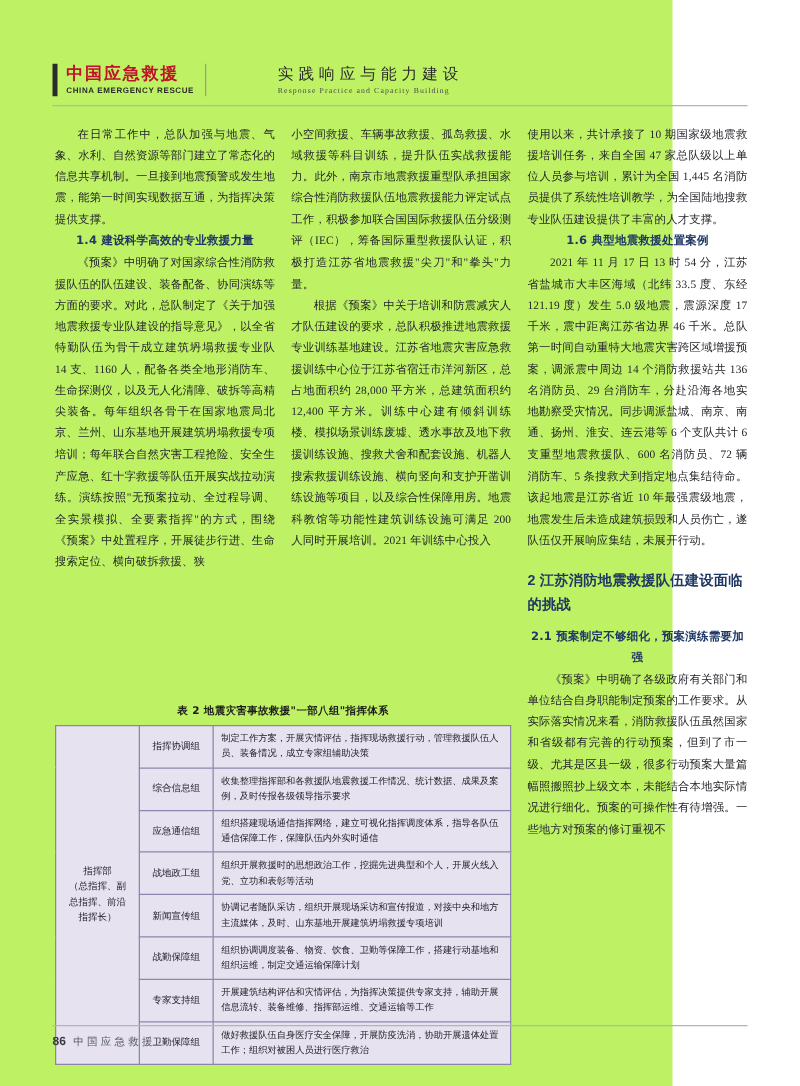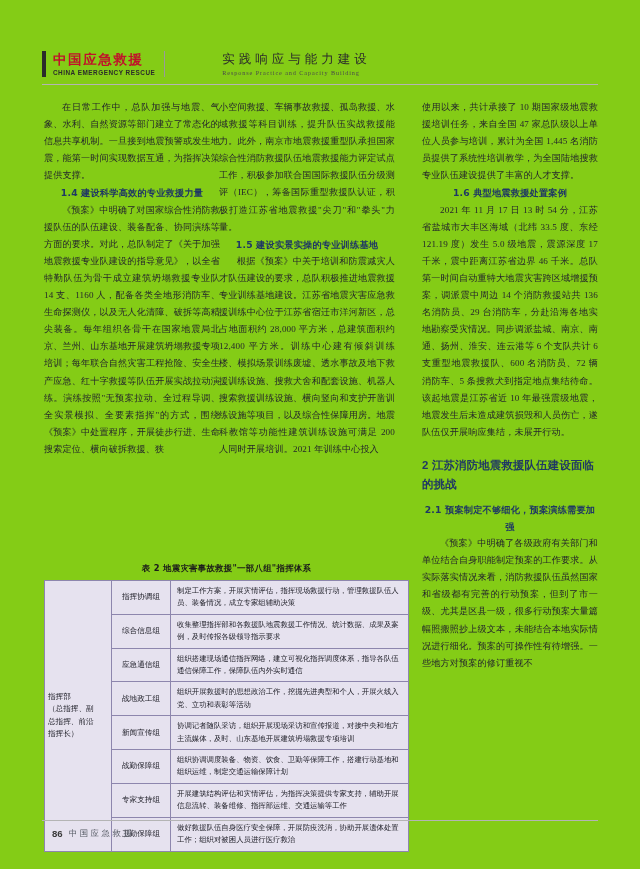--- a/index.html
+++ b/index.html
@@ -12,23 +12,23 @@
     height: 869px;
     font-family: "Liberation Serif", "DejaVu Serif", serif;
     color: #1d1d1d;
     position: relative;
     overflow: hidden;
   }
 
   .page {
     position: absolute;
     left: 0; top: 0;
-    width: 640px;
+    width: 538px;
     height: 869px;
-    background: #84cc16;
+    background: #bef264;
   }
 
   
   .masthead {
     position: absolute;
     left: 42px;
     top: 47px;
     display: flex;
     align-items: flex-end;
     height: 30px;
@@ -93,21 +93,21 @@
     position: absolute;
     top: 99px;
     width: 176px;
     font-size: 9.1px;
     line-height: 17.1px;
     text-align: justify;
     text-justify: inter-ideograph;
     color: #24262b;
   }
   .col-1 { left: 44px; }
-  .col-2 { left: 219px; }
+  .col-2 { left: 233px; }
   .col-3 { left: 422px; }
 
   .col p {
     margin: 0;
     text-indent: 18px;
     letter-spacing: 0.15px;
   }
   .col p.noindent { text-indent: 0; }
 
   
@@ -159,21 +159,21 @@
     table-layout: fixed;
   }
   table.cmd td {
     border: 1px solid #8d86ad;
     vertical-align: middle;
     font-family: "DejaVu Sans", "Liberation Sans", sans-serif;
     color: #1b1b24;
   }
   td.hq {
     width: 60px;
-    text-align: left;
+    text-align: center;
     font-size: 7.6px;
     line-height: 12.5px;
     padding: 2px 3px;
     margin-left: 28px;
   }
   td.grp {
     width: 52px;
     text-align: center;
     font-size: 7.6px;
     line-height: 12px;
@@ -190,21 +190,21 @@
   .footer-rule {
     position: absolute;
     left: 42px;
     top: 820px;
     width: 556px;
     height: 1px;
     background: #b4b4b4;
   }
   .footer {
     position: absolute;
-    left: 52px;
+    left: 42px;
     top: 828px;
     display: flex;
     align-items: center;
   }
   .footer-num {
     font-family: "Liberation Sans", sans-serif;
     font-size: 9.6px;
     font-weight: bold;
     color: #3a3a3a;
     margin-right: 6px;
@@ -236,21 +236,20 @@
   <div class="header-rule"></div>
 
   <div class="col col-1">
     <p>在日常工作中，总队加强与地震、气象、水利、自然资源等部门建立了常态化的信息共享机制。一旦接到地震预警或发生地震，能第一时间实现数据互通，为指挥决策提供支撑。</p>
     <h3 class="sec">1.4 建设科学高效的专业救援力量</h3>
     <p>《预案》中明确了对国家综合性消防救援队伍的队伍建设、装备配备、协同演练等方面的要求。对此，总队制定了《关于加强地震救援专业队建设的指导意见》，以全省特勤队伍为骨干成立建筑坍塌救援专业队 14 支、1160 人，配备各类全地形消防车、生命探测仪，以及无人化清障、破拆等高精尖装备。每年组织各骨干在国家地震局北京、兰州、山东基地开展建筑坍塌救援专项培训；每年联合自然灾害工程抢险、安全生产应急、红十字救援等队伍开展实战拉动演练。演练按照"无预案拉动、全过程导调、全实景模拟、全要素指挥"的方式，围绕《预案》中处置程序，开展徒步行进、生命搜索定位、横向破拆救援、狭</p>
   </div>
 
   <div class="col col-2">
     <p class="noindent">小空间救援、车辆事故救援、孤岛救援、水域救援等科目训练，提升队伍实战救援能力。此外，南京市地震救援重型队承担国家综合性消防救援队伍地震救援能力评定试点工作，积极参加联合国国际救援队伍分级测评（IEC），筹备国际重型救援队认证，积极打造江苏省地震救援"尖刀"和"拳头"力量。</p>
-    <h3 class="sec">1.5 建设实景实操的专业训练基地</h3>
     <p>根据《预案》中关于培训和防震减灾人才队伍建设的要求，总队积极推进地震救援专业训练基地建设。江苏省地震灾害应急救援训练中心位于江苏省宿迁市洋河新区，总占地面积约 28,000 平方米，总建筑面积约 12,400 平方米。训练中心建有倾斜训练楼、模拟场景训练废墟、透水事故及地下救援训练设施、搜救犬舍和配套设施、机器人搜索救援训练设施、横向竖向和支护开凿训练设施等项目，以及综合性保障用房。地震科教馆等功能性建筑训练设施可满足 200 人同时开展培训。2021 年训练中心投入</p>
   </div>
 
   <div class="col col-3">
     <p class="noindent">使用以来，共计承接了 10 期国家级地震救援培训任务，来自全国 47 家总队级以上单位人员参与培训，累计为全国 1,445 名消防员提供了系统性培训教学，为全国陆地搜救专业队伍建设提供了丰富的人才支撑。</p>
     <h3 class="sec">1.6 典型地震救援处置案例</h3>
     <p>2021 年 11 月 17 日 13 时 54 分，江苏省盐城市大丰区海域（北纬 33.5 度、东经 121.19 度）发生 5.0 级地震，震源深度 17 千米，震中距离江苏省边界 46 千米。总队第一时间自动重特大地震灾害跨区域增援预案，调派震中周边 14 个消防救援站共 136 名消防员、29 台消防车，分赴沿海各地实地勘察受灾情况。同步调派盐城、南京、南通、扬州、淮安、连云港等 6 个支队共计 6 支重型地震救援队、600 名消防员、72 辆消防车、5 条搜救犬到指定地点集结待命。该起地震是江苏省近 10 年最强震级地震，地震发生后未造成建筑损毁和人员伤亡，遂队伍仅开展响应集结，未展开行动。</p>
     <div class="spacer-md"></div>
     <h2 class="sec-major">2 江苏消防地震救援队伍建设面临的挑战</h2>
     <div class="spacer-sm"></div>

